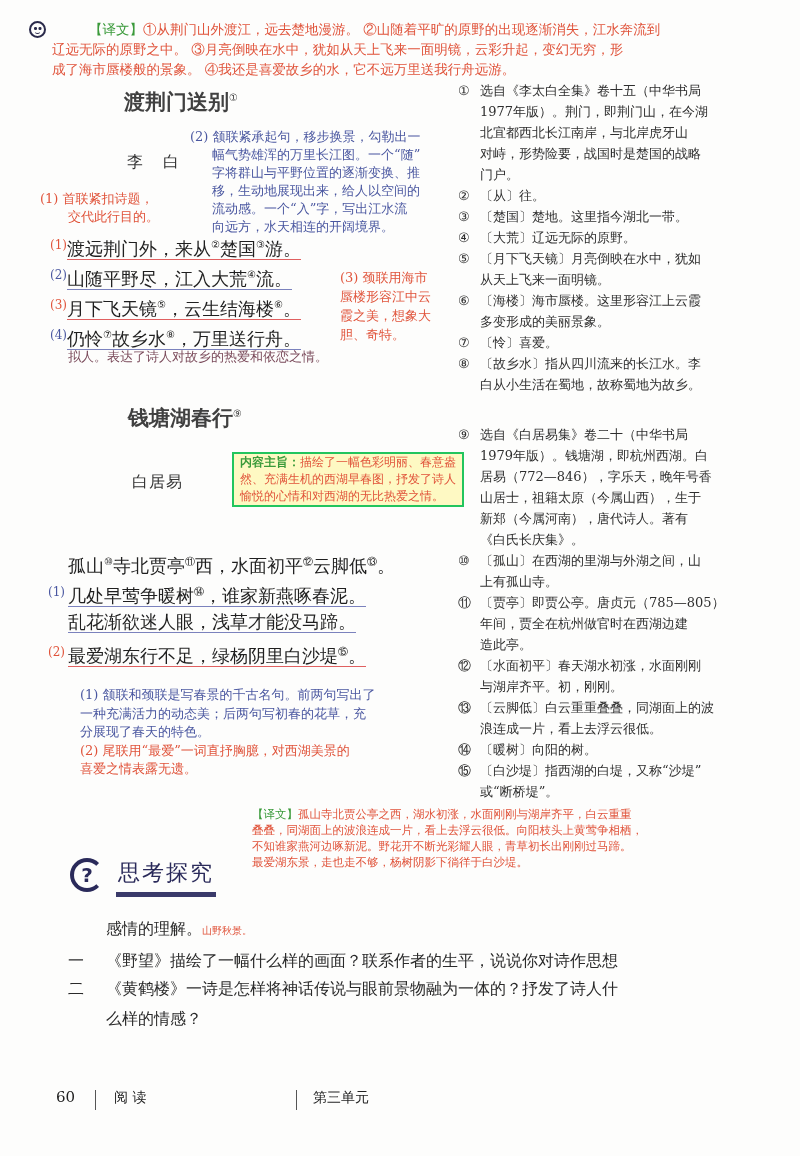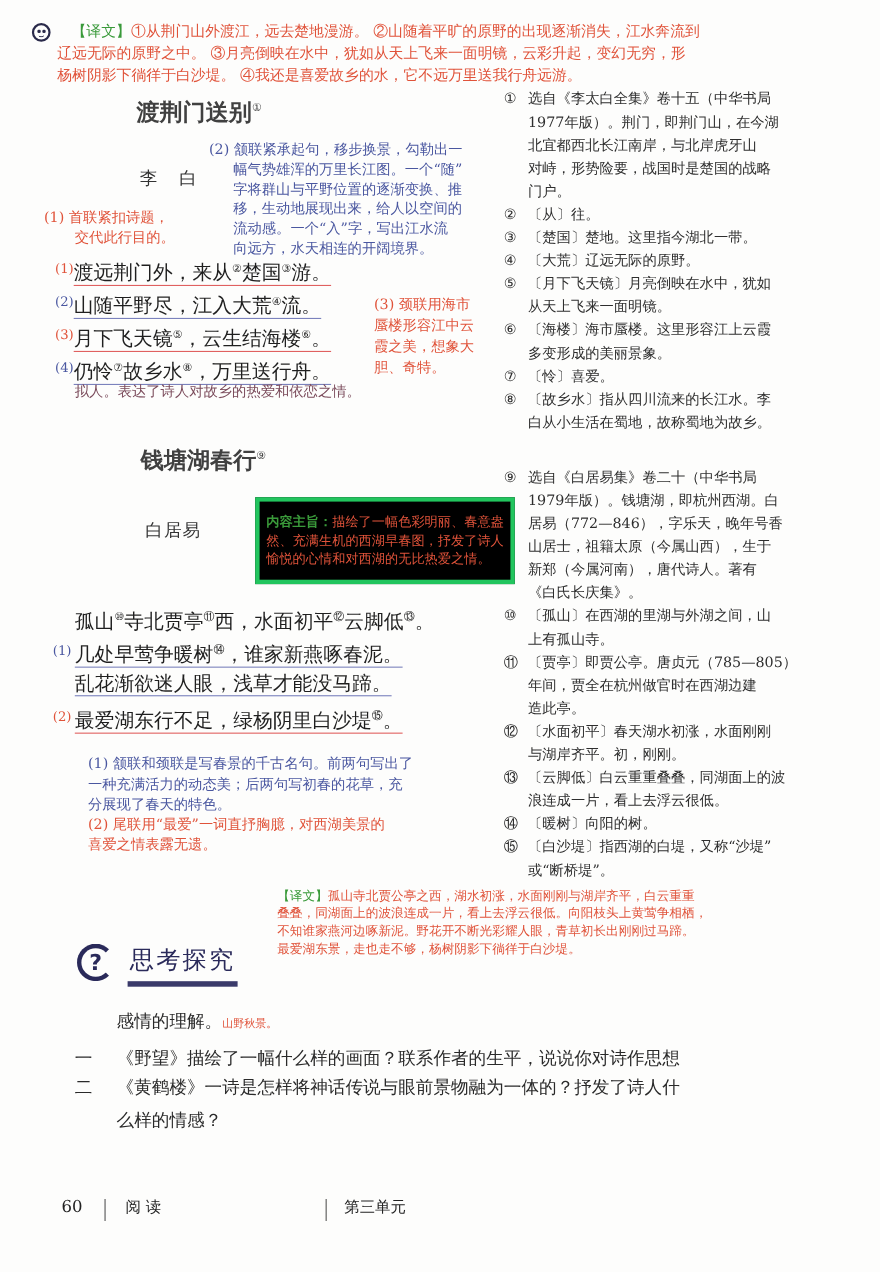--- a/index.html
+++ b/index.html
@@ -29,41 +29,41 @@
   .poem-line .mark { font-size: 12px; position: relative; top: -6px; }
   .u-red { border-bottom: 1.5px solid #e06060; }
   .u-blue { border-bottom: 1.5px solid #7b82bd; }
   .u-none { border-bottom: 1.5px solid transparent; }
 
   .fn { font-size: 13px; line-height: 21px; color: #2e2e2e; }
   .fn .item { display: flex; }
   .fn .num { flex: 0 0 22px; }
   .fn .txt { flex: 1; }
 
-  .summary-box { border: 4px solid #22c55e; background: #000000; padding: 10px 6px; font-size: 12px; line-height: 17px; }
+  .summary-box { border: 2px solid #22c55e; background: #fef9c3; padding: 0 6px; font-size: 12px; line-height: 17px; }
 
   .section-icon { width: 34px; height: 34px; border: 4px solid #2a2a5a; border-radius: 50%; box-sizing: border-box; font-family: "DejaVu Sans", sans-serif; font-weight: bold; font-size: 20px; color: #2a2a5a; text-align: center; line-height: 26px; border-right-color: transparent; }
   .section-title { font-size: 22px; color: #2a2a5a; letter-spacing: 2px; }
   .section-bar { height: 5px; background: #3a3a6a; }
 
   .question { font-size: 16px; line-height: 30px; color: #2a2a2a; }
   .question .qnum { display: inline-block; width: 38px; }
   .small-red { font-size: 10px; color: #e0533a; }
 
   .footer { font-size: 14px; color: #222; }
   .vsep { width: 1px; height: 20px; background: #555; }
 </style>
 </head>
 <body>
 
 <div class="abs smiley"></div>
 <div class="abs top-trans red">
-  <div class="line" style="padding-left:35px;"><span class="green">【译文】</span><span>①从荆门山外渡江，远去楚地漫游。  ②山随着平旷的原野的出现逐渐消失，江水奔流到</span></div>
+  <div class="line" style="padding-left:35px;margin-left:24px;"><span class="green">【译文】</span><span>①从荆门山外渡江，远去楚地漫游。  ②山随着平旷的原野的出现逐渐消失，江水奔流到</span></div>
   <div class="line" style="padding-left:22px;">辽远无际的原野之中。  ③月亮倒映在水中，犹如从天上飞来一面明镜，云彩升起，变幻无穷，形</div>
-  <div class="line" style="padding-left:22px;">杨树阴影下徜徉于白沙堤。  ④我还是喜爱故乡的水，它不远万里送我行舟远游。</div>
+  <div class="line" style="padding-left:22px;">成了海市蜃楼般的景象。  ④我还是喜爱故乡的水，它不远万里送我行舟远游。</div>
 </div>
 
 <div class="abs title" style="left:124px; top:88px;"><span>渡荆门送别</span><sup>①</sup></div>
 <div class="abs author" style="left:127px; top:152px;">李　白</div>
 
 <div class="abs note-block blue" style="left:190px; top:128px; width:270px;">
   <div>(2) 颔联紧承起句，移步换景，勾勒出一</div>
   <div style="padding-left:22px;">幅气势雄浑的万里长江图。一个“随”</div>
   <div style="padding-left:22px;">字将群山与平野位置的逐渐变换、推</div>
   <div style="padding-left:22px;">移，生动地展现出来，给人以空间的</div>

